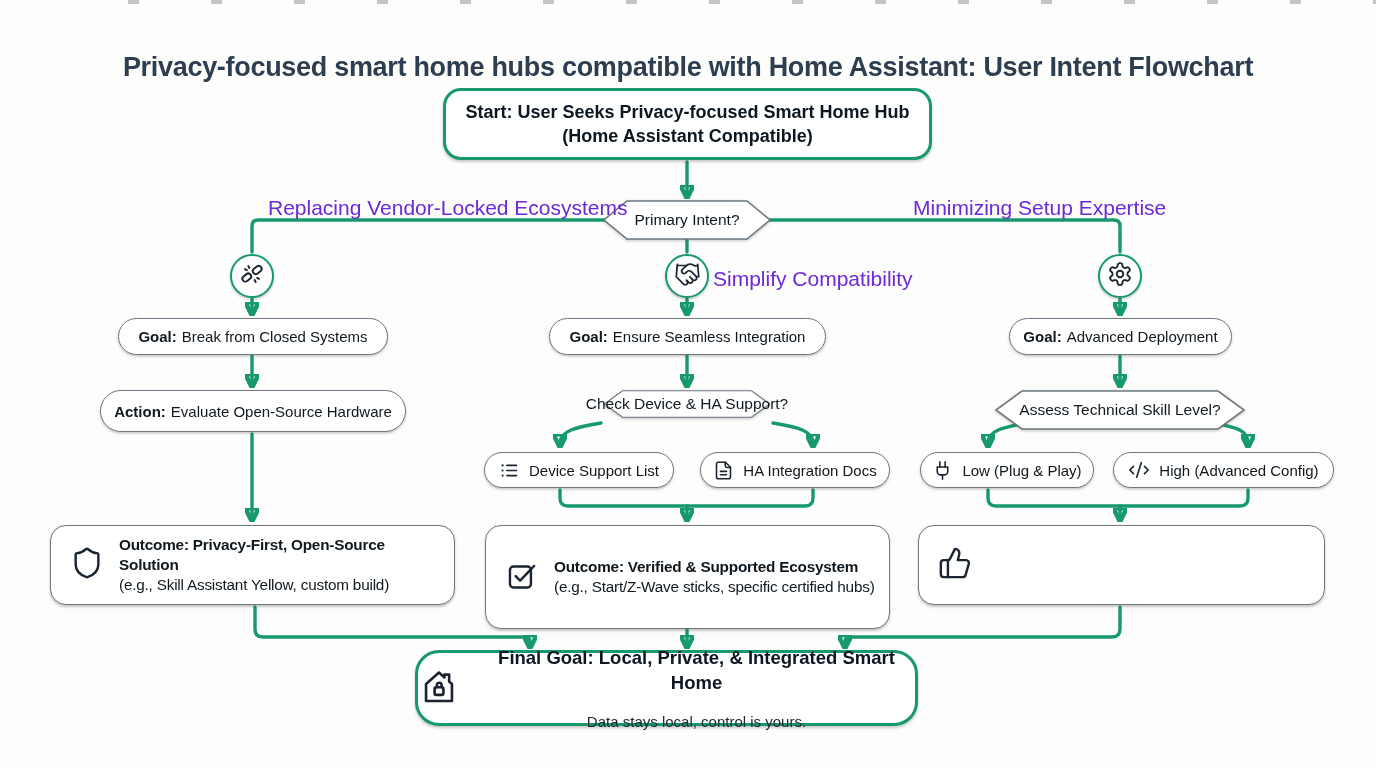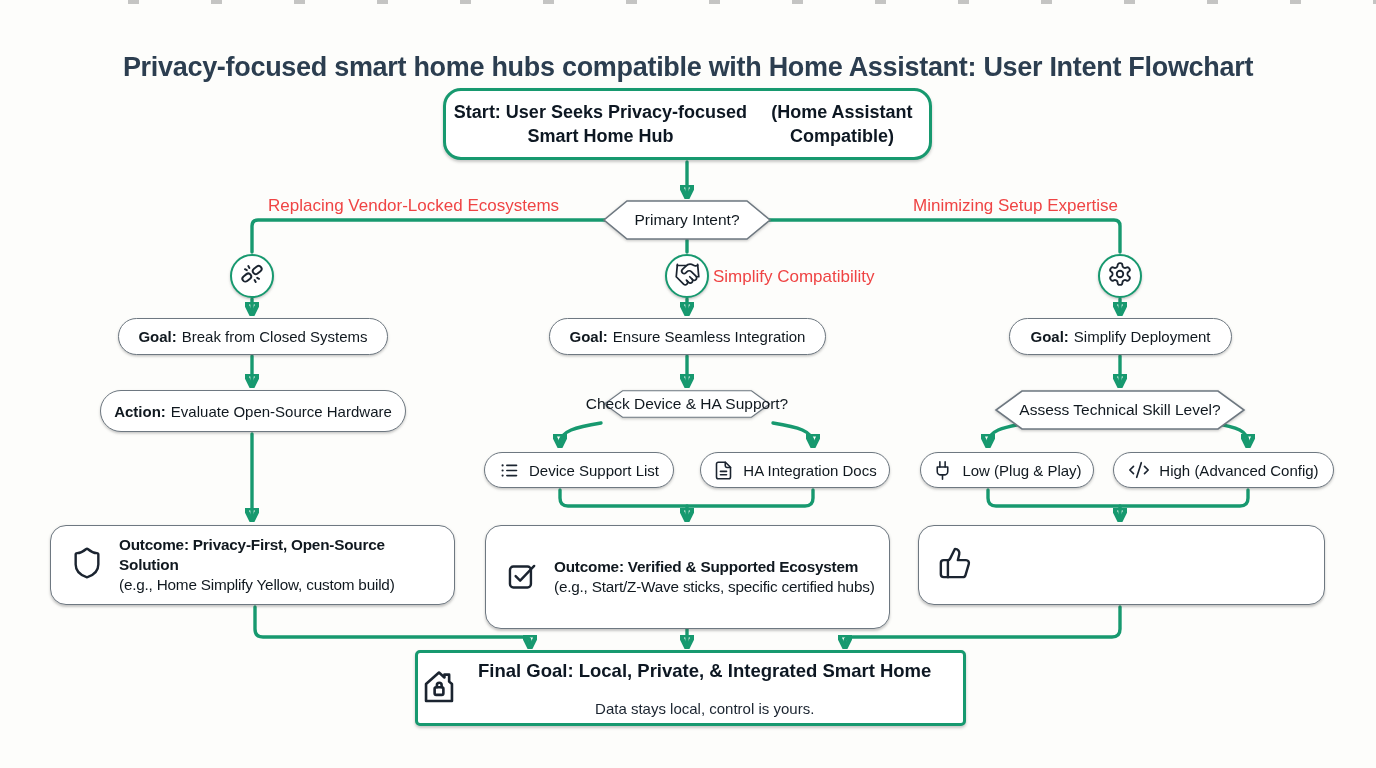--- a/index.html
+++ b/index.html
@@ -11,21 +11,21 @@
   .title{
     position:absolute;top:32px;left:0;width:100%;text-align:center;
     font-size:27px;font-weight:700;color:#2c3e50;letter-spacing:-.3px;margin-top:20px;
   }
   svg.wires{position:absolute;left:0;top:0;width:1376px;height:768px}
   svg.wires path{fill:none;stroke:#17996f;stroke-width:3.4;stroke-linecap:round;stroke-linejoin:round}
 
   .node{position:absolute;background:#fff;box-sizing:border-box}
   .startend{
     border:3.4px solid #17996f;border-radius:18px;
-    display:flex;flex-direction:row;align-items:center;justify-content:flex-start;
+    display:flex;flex-direction:column;align-items:center;justify-content:center;
     box-shadow:0 2px 3px rgba(60,60,60,.28);text-align:center;
   }
   .startend .big{font-size:18px;font-weight:700;line-height:1.35;color:#0d1722}
   .final-row{display:flex;align-items:center;justify-content:center;gap:18px}
   .final-col{display:flex;flex-direction:column;align-items:center}
   .final-col .big{font-size:18.5px}
   .final-col .sub{font-size:15px;color:#1b2430;margin-top:17px}
 
   .pill{
     border:1.6px solid #6e7881;border-radius:21px;
@@ -35,21 +35,21 @@
   }
   .pill .b{font-weight:700;margin-right:5px}
   .pill .ic{display:flex;align-items:center}
 
   .hex{position:absolute}
   .hex svg{position:absolute;left:0;top:0;width:100%;height:100%;overflow:visible;
     filter:drop-shadow(0 1.5px 1.5px rgba(70,70,70,.33))}
   .hex span{position:absolute;inset:0;display:flex;align-items:center;justify-content:center;
     font-size:15.5px;color:#10181f}
 
-  .blabel{position:absolute;font-size:17px;font-weight:500;color:#ef4444;white-space:nowrap}
+  .blabel{position:absolute;font-size:21px;font-weight:500;color:#6d28d9;white-space:nowrap}
 
   .cnode{
     position:absolute;width:44px;height:44px;border-radius:50%;background:#fff;
     border:2.2px solid #17996f;box-sizing:border-box;
     display:flex;align-items:center;justify-content:center;
     box-shadow:0 1.5px 2.5px rgba(70,70,70,.3);
   }
 
   .box{
     border:1.6px solid #6e7881;border-radius:16px;
@@ -158,21 +158,21 @@
   </span>
 </div>
 
 <div class="node pill" style="left:118px;top:318px;width:270px;height:37px">
   <span><span class="b">Goal:</span><span>Break from Closed Systems</span></span>
 </div>
 <div class="node pill" style="left:549px;top:318px;width:277px;height:37px">
   <span><span class="b">Goal:</span><span>Ensure Seamless Integration</span></span>
 </div>
 <div class="node pill" style="left:1009px;top:318px;width:223px;height:37px">
-  <span><span class="b">Goal:</span><span>Simplify Deployment</span></span>
+  <span><span class="b">Goal:</span><span>Advanced Deployment</span></span>
 </div>
 
 <div class="node pill" style="left:100px;top:390px;width:306px;height:42px">
   <span><span class="b">Action:</span><span>Evaluate Open-Source Hardware</span></span>
 </div>
 
 <div class="hex" style="left:568px;top:390px;width:238px;height:28px">
   <svg viewBox="0 0 238 40">
       <polygon points="27,1 211,1 237,20 211,39 27,39 1,20" fill="#ffffff" stroke="#6e7881" stroke-width="1.6"></polygon>
     </svg>
@@ -229,21 +229,21 @@
 </div>
 
 <div class="node box" style="left:50px;top:525px;width:405px;height:80px">
   <span>
     <svg width="34" height="34" viewBox="0 0 24 24" class="ink" stroke-width="1.7">
       <path d="M20 13c0 5-3.5 7.5-7.66 8.95a1 1 0 0 1-.67-.01C7.5 20.5 4 18 4 13V6a1 1 0 0 1 1-1c2 0 4.5-1.2 6.24-2.72a1.17 1.17 0 0 1 1.52 0C14.51 3.81 17 5 19 5a1 1 0 0 1 1 1z"></path>
     </svg>
   </span>
   <div class="txt">
     <div class="t">Outcome: Privacy-First, Open-Source Solution</div>
-    <div class="s">(e.g., Home Simplify Yellow, custom build)</div>
+    <div class="s">(e.g., Skill Assistant Yellow, custom build)</div>
   </div>
 </div>
 <div class="node box" style="left:485px;top:525px;width:405px;height:104px">
   <span>
     <svg width="34" height="34" viewBox="0 0 24 24" class="ink" stroke-width="1.7">
       <rect x="3.5" y="6" width="14.8" height="14.8" rx="2.4"></rect>
       <path d="m7.5 12.8 3.2 3.2L20.6 5.6"></path>
     </svg>
   </span>
   <div class="txt">
@@ -253,21 +253,21 @@
 </div>
 <div class="node box" style="left:918px;top:525px;width:407px;height:80px">
   <span>
     <svg width="34" height="34" viewBox="0 0 24 24" class="ink" stroke-width="1.7">
       <path d="M7 10v12"></path>
       <path d="M15 5.88 14 10h5.83a2 2 0 0 1 1.92 2.56l-2.33 8A2 2 0 0 1 17.5 22H4a2 2 0 0 1-2-2v-8a2 2 0 0 1 2-2h2.76a2 2 0 0 0 1.79-1.11L12 2a3.13 3.13 0 0 1 3 3.88Z"></path>
     </svg>
   </span>
 </div>
 
-<div class="node startend" style="left:415px;top:650px;width:551px;height:76px;border-radius:5px;border-width:3.6px">
+<div class="node startend" style="left:415px;top:650px;width:503px;height:76px;border-radius:24px;border-width:3.6px">
   <div class="final-row">
     <span>
       <svg width="42" height="42" viewBox="0 0 24 24" class="ink" stroke-width="1.5">
         <path d="M4.6 20.6 V10.9 L12 4.3 l3.1 2.8 V5.5 h2.7 v4 l1.6 1.4 V20.6 Z"></path>
         <rect x="9.5" y="12.7" width="5" height="4.4" rx="0.9"></rect>
         <path d="M10.8 12.7v-1.2a1.35 1.35 0 0 1 2.7 0v1.2"></path>
       </svg>
     </span>
     <div class="final-col">
       <div class="big">Final Goal: Local, Private, &amp; Integrated Smart Home</div>

